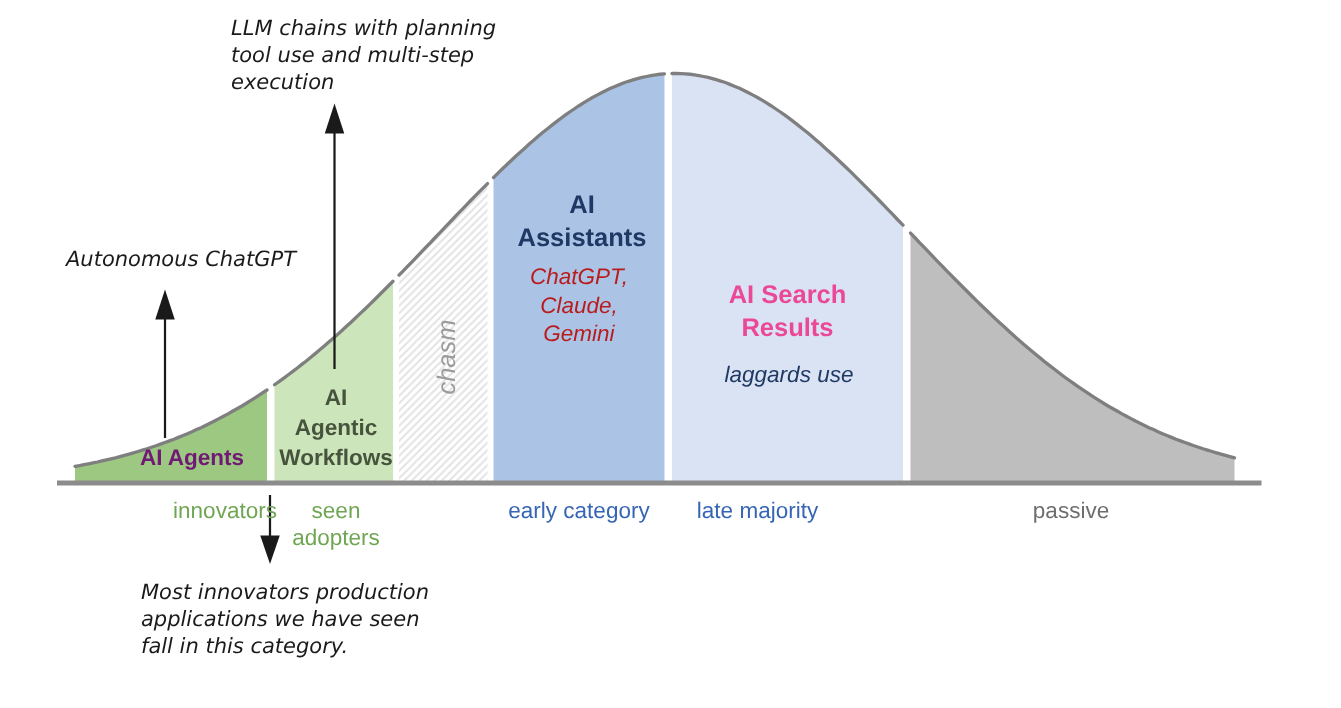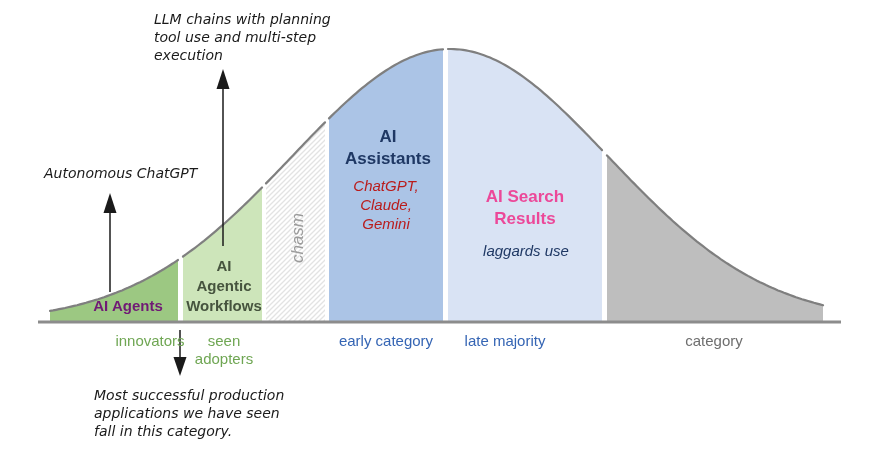--- a/index.html
+++ b/index.html
@@ -86,21 +86,21 @@
       <polygon points="180,376 173.5,357 186.5,357" fill="#1a1a1a"></polygon>
     </g>
   </svg>
 
   <div class="hand" style="left:154px;top:10px;">LLM chains with planning
 tool use and multi-step
 execution</div>
 
   <div class="hand" style="left:44px;top:164px;">Autonomous ChatGPT</div>
 
-  <div class="hand" style="left:94px;top:386px;">Most successful production
+  <div class="hand" style="left:94px;top:386px;">Most innovators production
 applications we have seen
 fall in this category.</div>
 
   <div class="lbl seg-label" style="left: 128px; top: 306px; color: #701a75;">AI Agents</div>
 
   <div class="lbl seg-label" style="left: 224px; top: 286px; color: rgb(70, 84, 62);">AI
 Agentic
 Workflows</div>
 
   <div class="lbl chasm-label" style="left: 298px; top: 238px; color: rgb(155, 155, 155);">chasm</div>
@@ -120,15 +120,15 @@
 
   <div class="lbl cat-label" style="left: 115px; top: 341px; color: rgb(111, 166, 83); margin-left: 35px;">innovators</div>
 
   <div class="lbl cat-label" style="left: 224px; top: 350px; color: rgb(111, 166, 83);">seen
 adopters</div>
 
   <div class="lbl cat-label" style="left: 386px; top: 341px; color: rgb(53, 101, 180);">early category</div>
 
   <div class="lbl cat-label" style="left: 505px; top: 341px; color: rgb(53, 101, 180);">late majority</div>
 
-  <div class="lbl cat-label" style="left: 714px; top: 341px; color: rgb(110, 110, 110);">category</div>
+  <div class="lbl cat-label" style="left: 714px; top: 341px; color: rgb(110, 110, 110);">passive</div>
 
 </div>
 
 </body></html>

